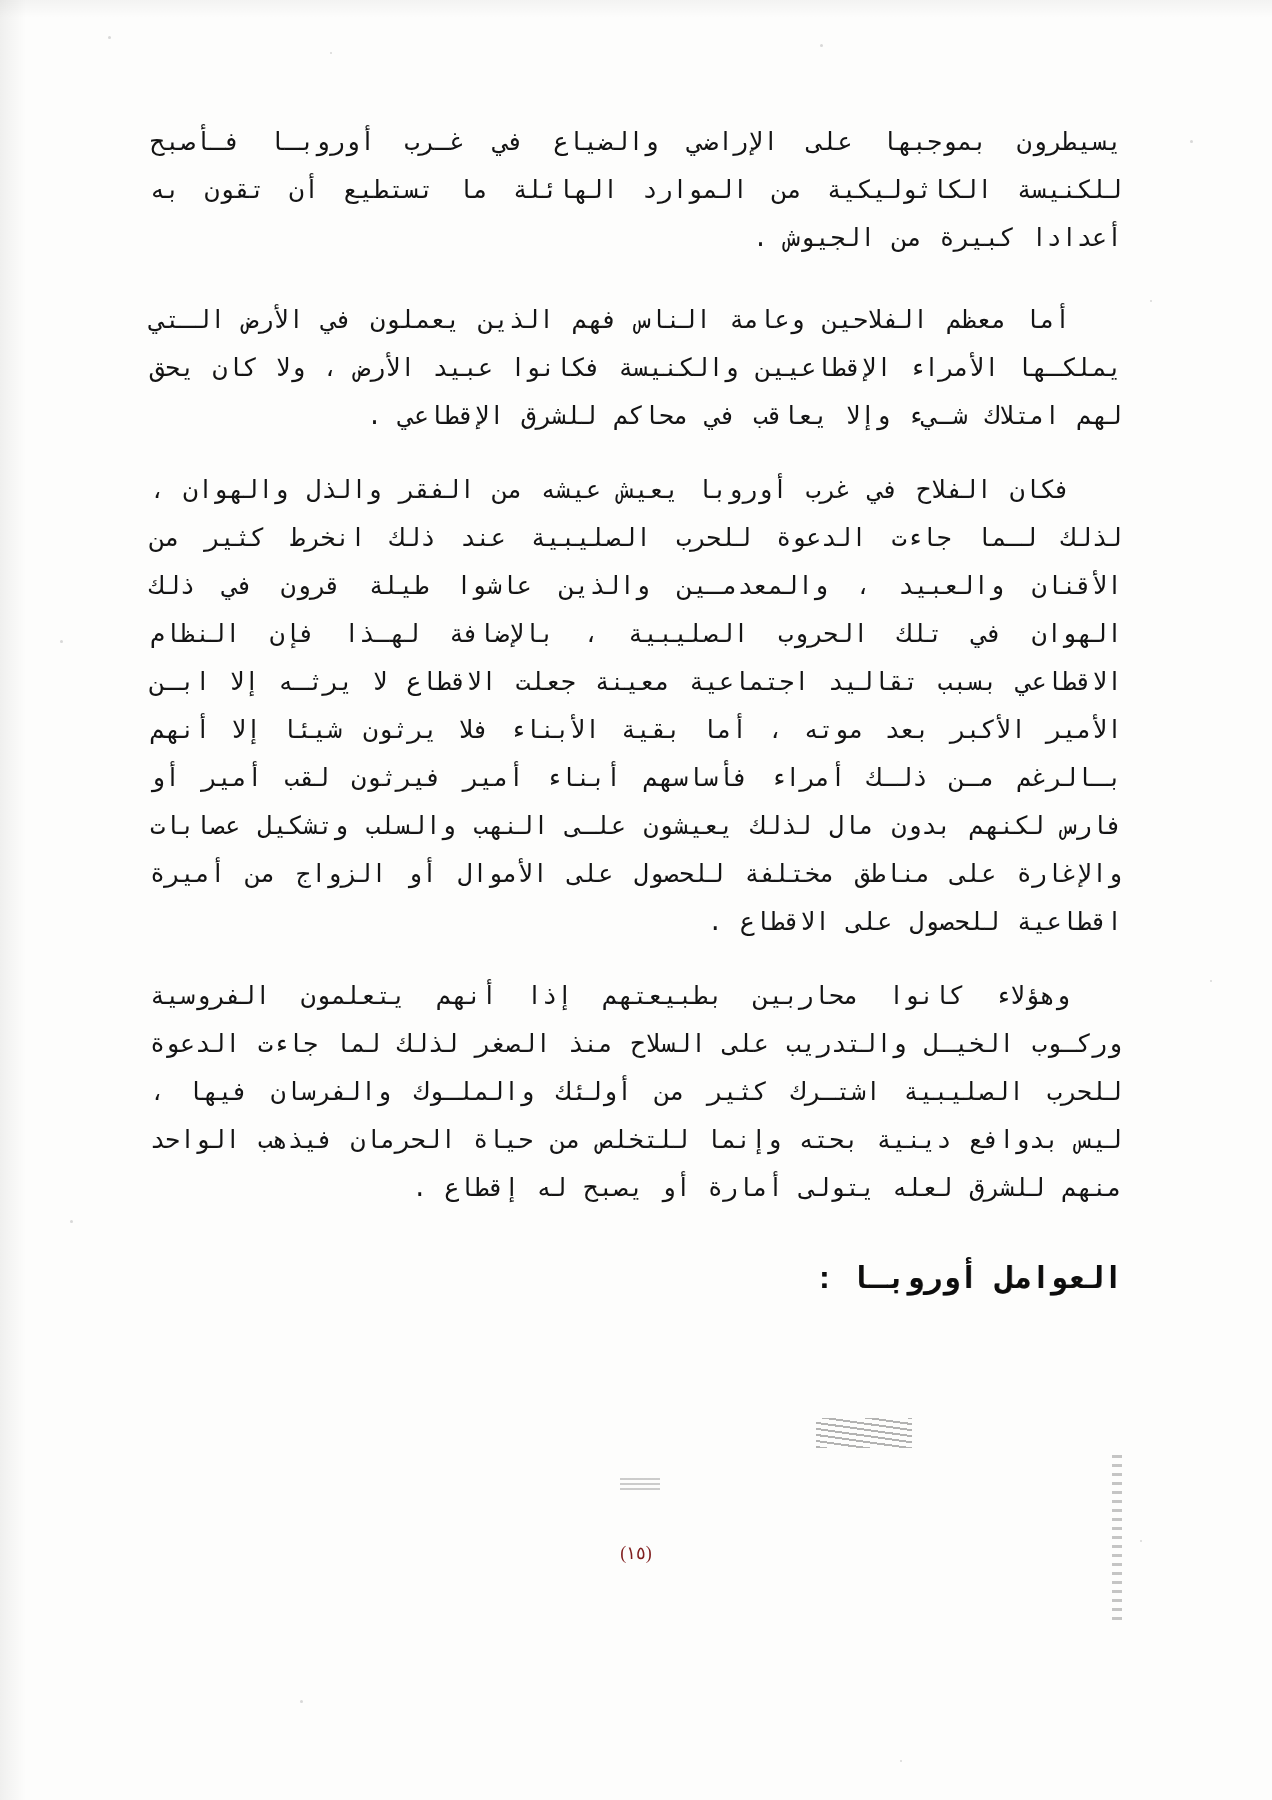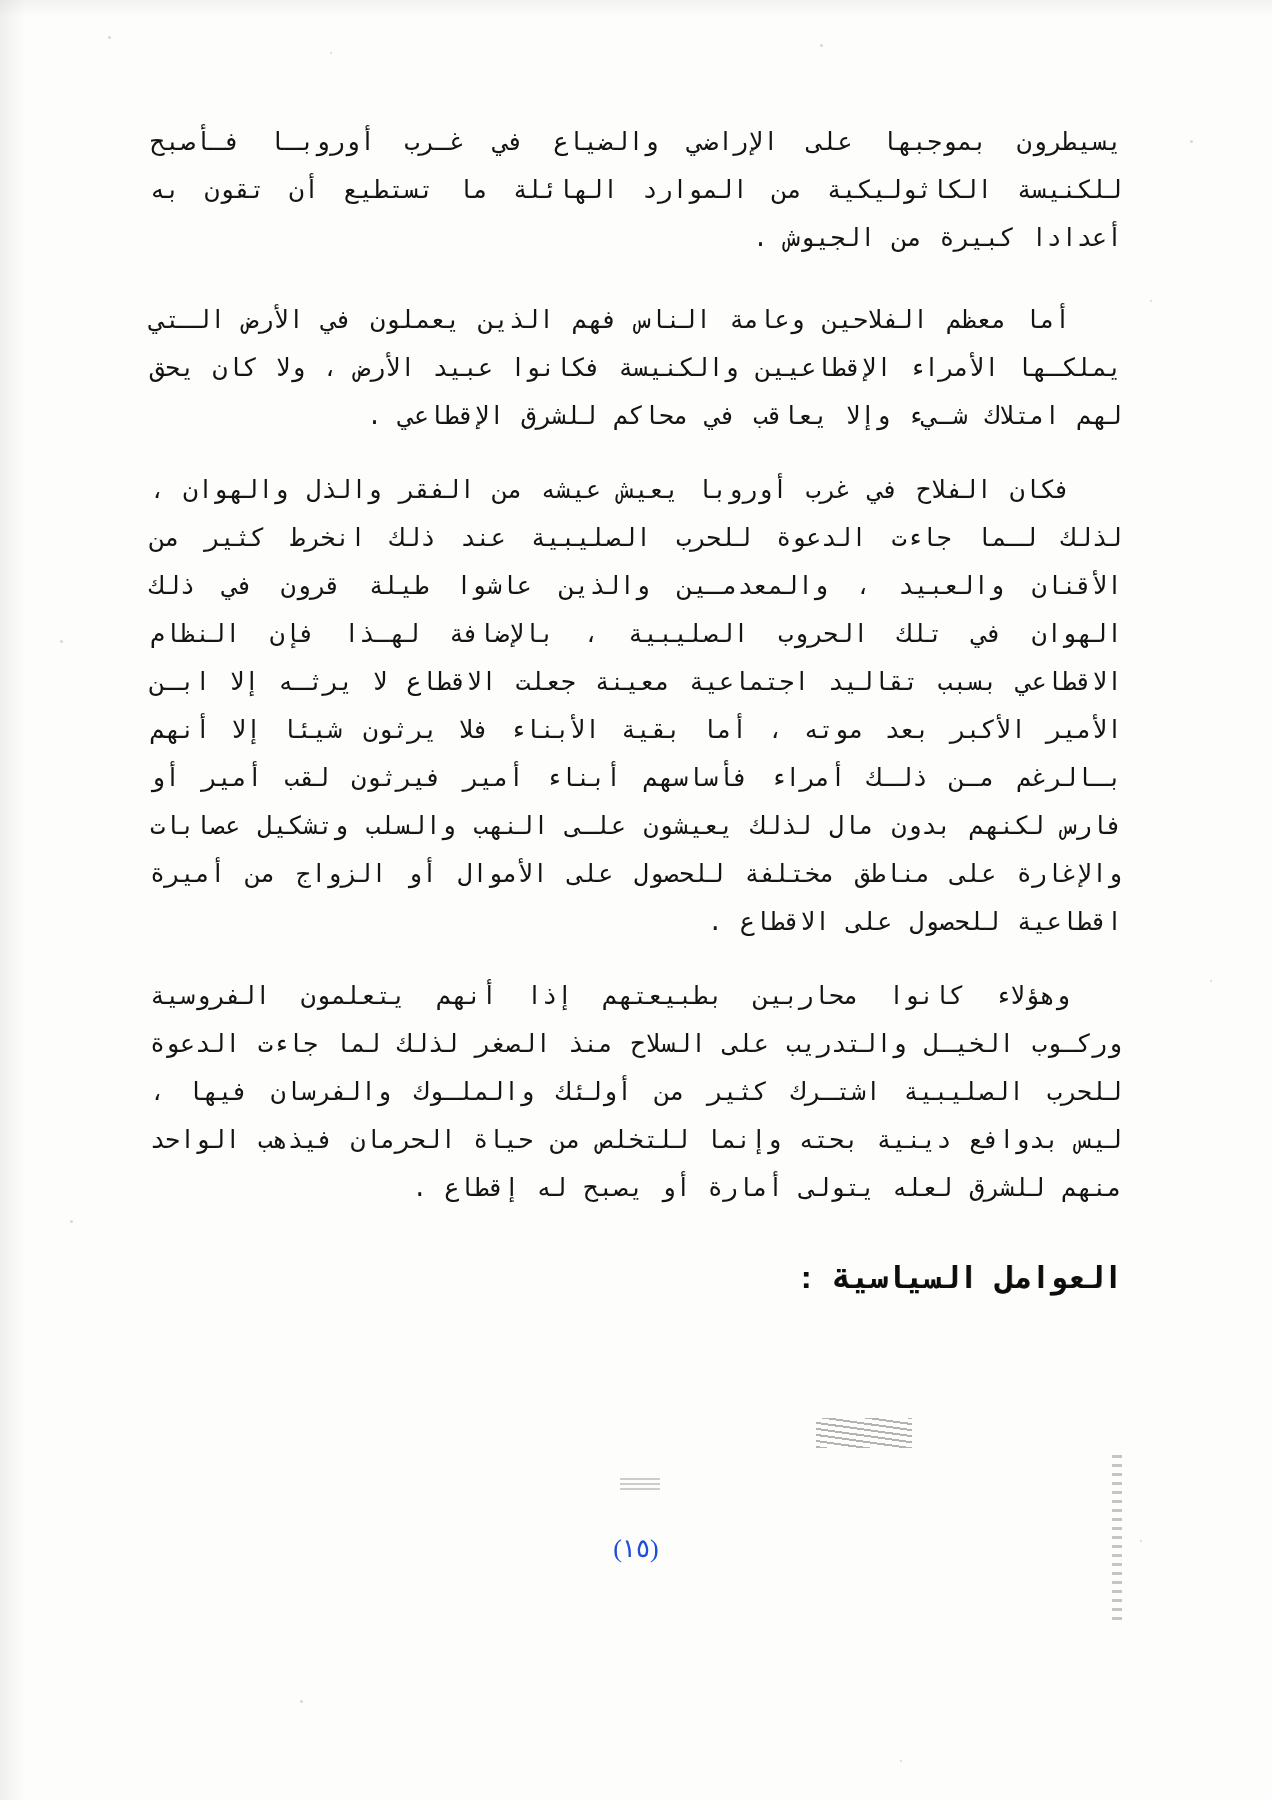--- a/index.html
+++ b/index.html
@@ -56,22 +56,22 @@
     letter-spacing: 1px;
     color: #0d0d0d;
     text-shadow: 0.6px 0 0 rgba(0,0,0,0.55);
   }
   .page-number {
     position: absolute;
     bottom: 236px;
     left: 0;
     right: 0;
     text-align: center;
-    font-size: 26px;
-    color: #1d4ed8;
+    font-size: 18px;
+    color: #7f1d1d;
     letter-spacing: 1px;
   }
   .stamp {
     position: absolute;
     bottom: 352px;
     right: 360px;
     width: 96px;
     height: 30px;
     opacity: .45;
     background:
@@ -135,21 +135,21 @@
   <div class="content">
 
     <p class="para first">يسيطرون بموجبها على الإراضي والضياع في غـرب أوروبـا فـأصبح للكنيسة الكاثوليكية من الموارد الهائلة ما تستطيع أن تقون به أعدادا كبيرة من الجيوش .</p>
 
     <p class="para indent">أما معظم الفلاحين وعامة الناس فهم الذين يعملون في الأرض الـتي يملكـها الأمراء الإقطاعيين والكنيسة فكانوا عبيد الأرض ، ولا كان يحق لهم امتلاك شـيء وإلا يعاقب في محاكم للشرق الإقطاعي .</p>
 
     <p class="para indent gap-lg">فكان الفلاح في غرب أوروبا يعيش عيشه من الفقر والذل والهوان ، لذلك لـما جاءت الدعوة للحرب الصليبية عند ذلك انخرط كثير من الأقنان والعبيد ، والمعدمـين والذين عاشوا طيلة قرون في ذلك الهوان في تلك الحروب الصليبية ، بالإضافة لهـذا فإن النظام الاقطاعي بسبب تقاليد اجتماعية معينة جعلت الاقطاع لا يرثـه إلا ابـن الأمير الأكبر بعد موته ، أما بقية الأبناء فلا يرثون شيئا إلا أنهم بـالرغم مـن ذلـك أمراء فأساسهم أبناء أمير فيرثون لقب أمير أو فارس لكنهم بدون مال لذلك يعيشون علـى النهب والسلب وتشكيل عصابات والإغارة على مناطق مختلفة للحصول على الأموال أو الزواج من أميرة اقطاعية للحصول على الاقطاع .</p>
 
     <p class="para indent">وهؤلاء كانوا محاربين بطبيعتهم إذا أنهم يتعلمون الفروسية وركـوب الخيـل والتدريب على السلاح منذ الصغر لذلك لما جاءت الدعوة للحرب الصليبية اشتـرك كثير من أولئك والملـوك والفرسان فيها ، ليس بدوافع دينية بحته وإنما للتخلص من حياة الحرمان فيذهب الواحد منهم للشرق لعله يتولى أمارة أو يصبح له إقطاع .</p>
 
-    <h2 class="section-title">العوامل السياسية :</h2>
+    <h2 class="section-title">العوامل أوروبـا :</h2>
 
 
   </div>
 
   <div class="stamp"></div>
   <div class="tiny-mark"></div>
   <div class="spine-marks"></div>
 
   <div class="page-number">(١٥)</div>
 

